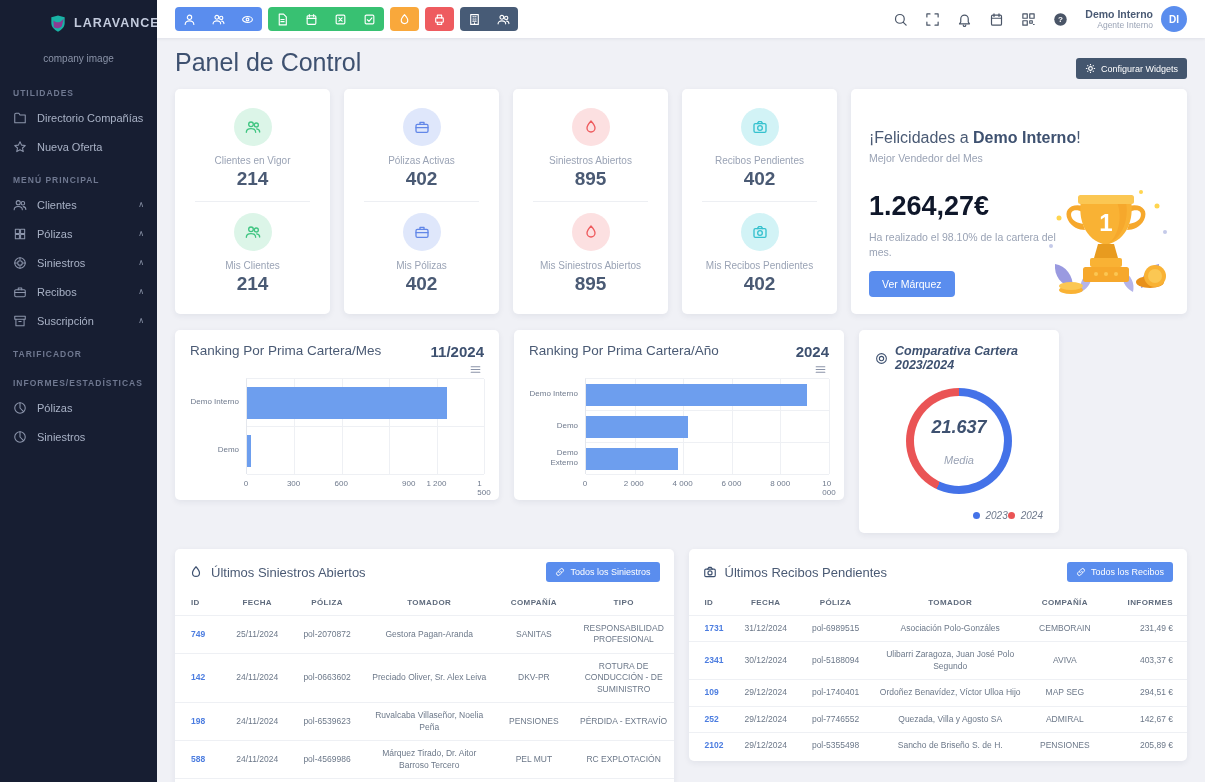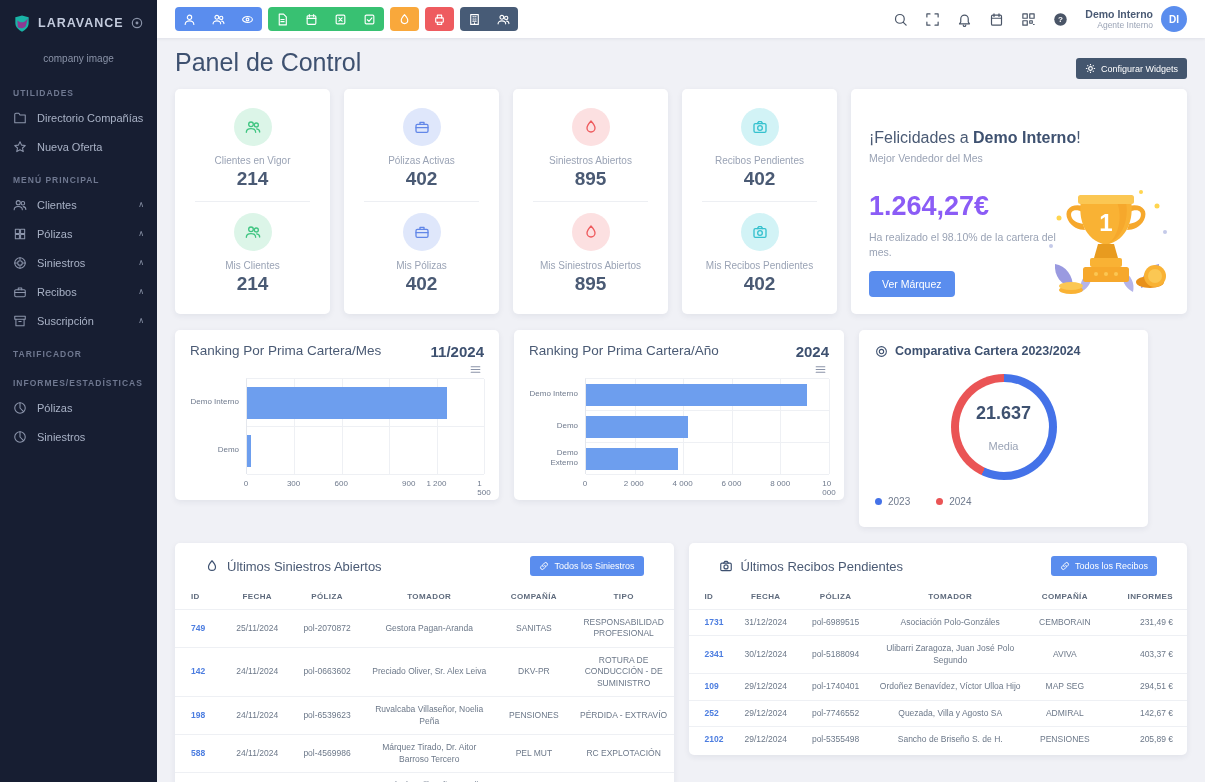--- a/index.html
+++ b/index.html
@@ -1,21 +1,21 @@
 <!DOCTYPE html>
 <html><head>
 <meta charset="utf-8">
 <style>
   * { margin:0; padding:0; box-sizing:border-box; }
   html,body { width:1205px; height:782px; overflow:hidden; }
   body { font-family:"Liberation Sans", sans-serif; background:#f0f1f6; display:flex; }
 
   
   .sidebar { width:157px; flex:0 0 157px; background:#171e32; color:#a9b2c6; display:flex; flex-direction:column; }
-  .logo-row { display:flex; align-items:center; gap:6px; padding:13px 14px 8px 12px; }
+  .logo-row { display:flex; align-items:center; gap:6px; padding:13px 14px 8px 12px;margin-left:36px; }
   .brand { font-size:12.5px; font-weight:bold; letter-spacing:1px; color:#c3cbdd; flex:1; }
   .toggle-icon { color:#8a93a8; display:flex; }
   .company { text-align:center; font-size:10px; color:#8a93a8; padding:12px 0 10px; }
   .sec-heading { font-size:8.5px; font-weight:bold; letter-spacing:1px; color:#6f7890; padding:14px 13px 5px; }
   .menu-item { display:flex; align-items:center; gap:10px; padding:7.5px 13px; font-size:11px; color:#a9b2c6; cursor:pointer; }
   .menu-item .mi-icon { color:#8d96ac; display:flex; }
   .chev { margin-left:auto; font-size:8px; color:#8a93a8; }
   svg { display:block; }
 
   
@@ -46,21 +46,21 @@
   .stat-icon { width:38px; height:38px; border-radius:50%; display:flex; align-items:center; justify-content:center; margin-bottom:9px; }
   .stat-label { font-size:10px; color:#9aa3b5; text-align:center; }
   .stat-value { font-size:19px; font-weight:bold; color:#4a5a74; margin-top:2px; }
   .stat-div { border-top:1px solid #edeff3; margin:2px 12px; }
 
   
   .congrats-card { flex:1; padding:14px 18px; position:relative; overflow:hidden; }
   .congrats-title { font-size:16px; color:#4a5a74;margin-top:26px; }
   .congrats-title b { color:#3e5170; }
   .congrats-sub { font-size:10.5px; color:#9aa3b5; margin-top:5px; }
-  .congrats-amount { font-size:27px; font-weight:bold; color:#8b5cf6; margin-top:27px; }
+  .congrats-amount { font-size:27px; font-weight:bold; color:#0f172a; margin-top:27px; }
   .congrats-desc { font-size:10.5px; color:#9aa3b5; width:190px; margin-top:8px; line-height:1.45; }
   .ver-btn { background:#5a8dee; color:#fff; font-size:10.5px; padding:7px 13px; border-radius:4px; border:none; cursor:pointer; margin-top:11px; }
   .trophy { position:absolute; right:12px; bottom:8px; }
 
   
   .charts-row { display:flex; gap:15px; margin-top:16px; align-items:flex-start; }
   .chart-card { padding:13px 15px 10px; }
   .chart-card.c1 { width:324px; }
   .chart-card.c2 { width:330px; }
   .chart-head { display:flex; justify-content:space-between; align-items:flex-start; }
@@ -71,34 +71,34 @@
   .ylabels { width:56px; flex:0 0 56px; display:flex; flex-direction:column; }
   .ylab { flex:1; display:flex; align-items:center; justify-content:flex-end; padding-right:7px; font-size:8px; color:#6f7a8d; text-align:right; line-height:1.2; }
   .plot-area { flex:1; position:relative; border-left:1px solid #e4e7ed; border-top:1px solid #eef0f4; }
   .gline { position:absolute; top:0; bottom:0; width:1px; background:#eef0f4; }
   .band { position:absolute; left:0; right:0; border-bottom:1px solid #eef0f4; }
   .bar { position:absolute; left:0; background:#6d9eee; }
   .xaxis { position:relative; height:16px; margin-left:56px; }
   .xtick { position:absolute; top:5px; transform:translateX(-50%); font-size:8px; color:#6f7a8d; }
 
   
-  .compare-card { width:289px; padding:14px 16px 20px; }
+  .compare-card { width:200px; padding:14px 16px 12px;font-style:italic; }
   .compare-title { font-size:12.5px; font-weight:bold; color:#3e5170; display:flex; align-items:center; gap:7px; }
   .donut { width:106px; height:106px; border-radius:50%; margin:16px auto 0; position:relative; }
   .donut-hole { position:absolute; inset:8px; background:#fff; border-radius:50%; display:flex; flex-direction:column; align-items:center; justify-content:center; }
   .donut-val { font-size:18px; font-weight:bold; color:#3e5170; }
   .donut-lbl { font-size:11px; color:#9aa3b5; margin-top:16px; }
-  .legend { display:flex; justify-content:flex-start; gap:26px; margin-top:16px; }
+  .legend { display:flex; justify-content:flex-end; margin-top:16px; }
   .leg-item { display:flex; align-items:center; gap:6px; font-size:10px; color:#6f7a8d; }
   .leg-dot { width:7px; height:7px; border-radius:50%; }
 
   
   .tables-row { display:flex; gap:15px; margin-top:16px; align-items:flex-start; }
   .table-card { flex:1; padding:11px 0 2px; }
-  .table-head { display:flex; align-items:center; padding:2px 30px 10px; }
+  .table-head { display:flex; align-items:center; padding:2px 14px 10px; }
   .table-title { font-size:13px; color:#4a5a74; display:flex; align-items:center; gap:8px; font-weight:500; }
   .table-title .tt-icon { color:#3e5170; display:flex; }
   .table-btn { margin-left:auto; background:#5a8dee; color:#fff; font-size:9px; padding:5px 9px; border-radius:3px; display:flex; align-items:center; gap:5px; border:none; cursor:pointer; }
   table { width:100%; border-collapse:collapse; table-layout:fixed; }
   th { font-size:8px; color:#5f6b7d; letter-spacing:.4px; padding:6px 5px 8px; font-weight:bold; text-align:center; }
   td { font-size:8.5px; color:#6c7889; padding:7px 5px; border-top:1px solid #eef0f4; text-align:center; line-height:1.35; }
   th:first-child, td:first-child { text-align:left; padding-left:16px; }
   td:first-child { color:#4c7de0; font-weight:bold; }
   th.colr, td.colr { text-align:right; padding-right:14px; }
 </style>

